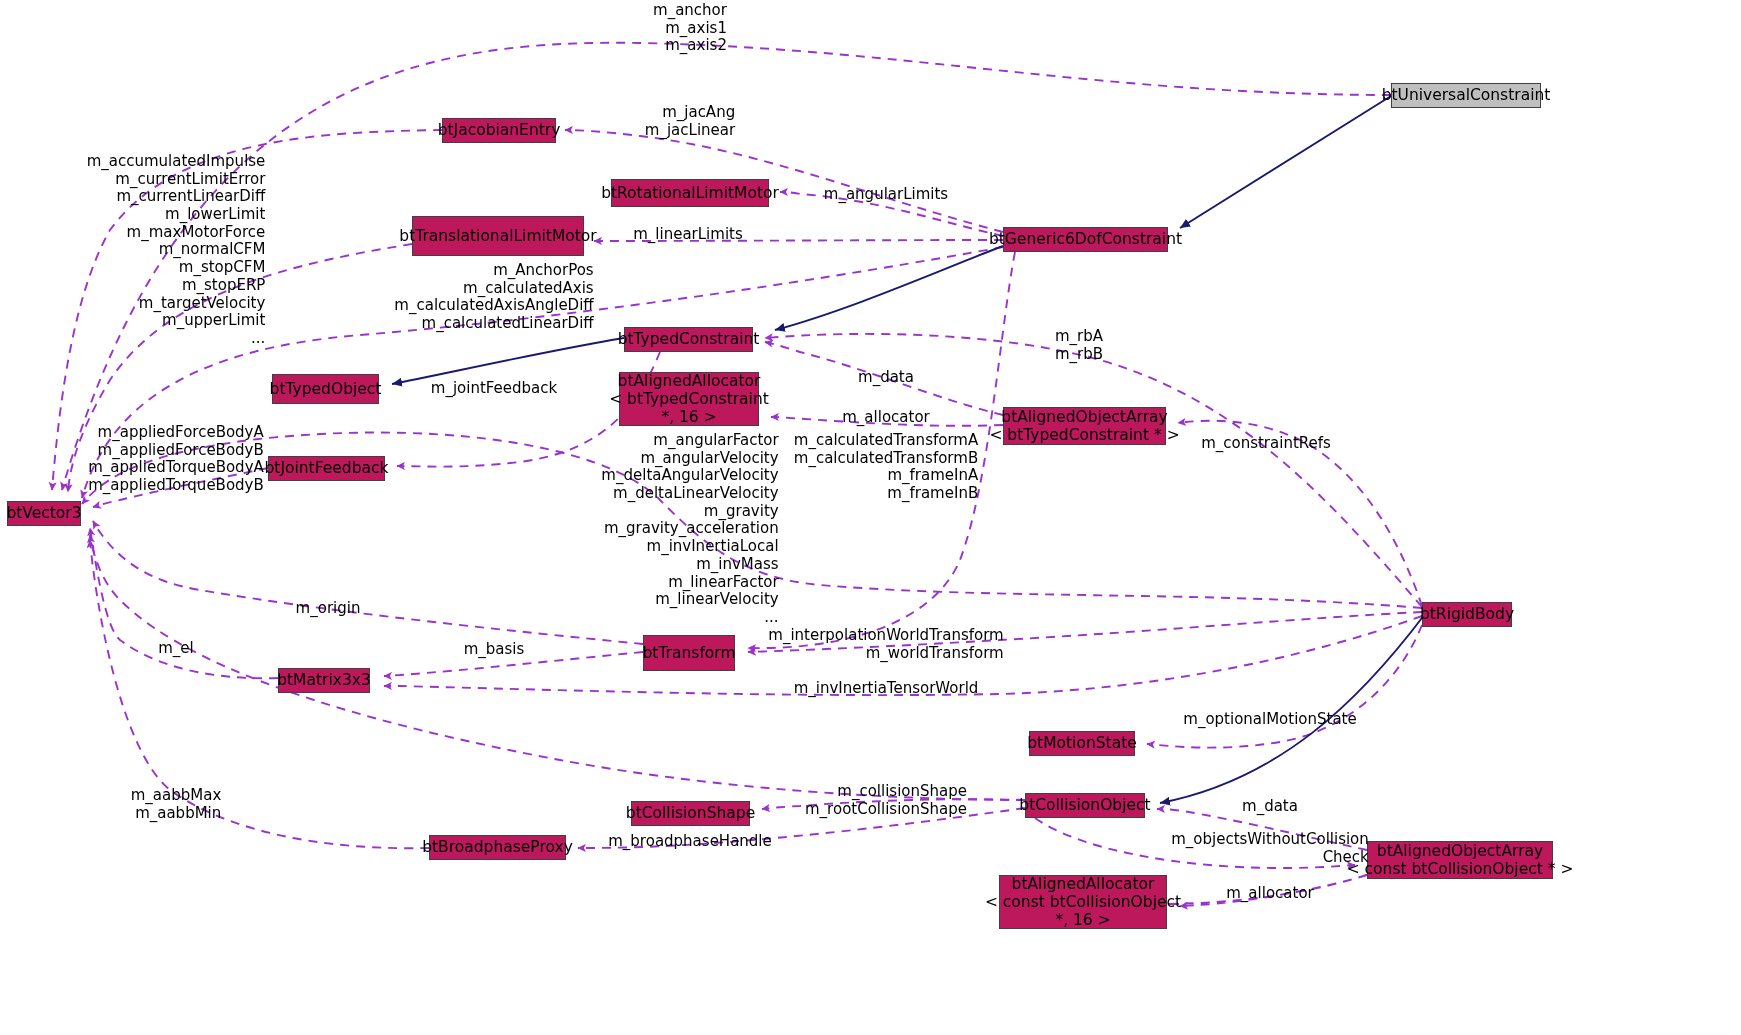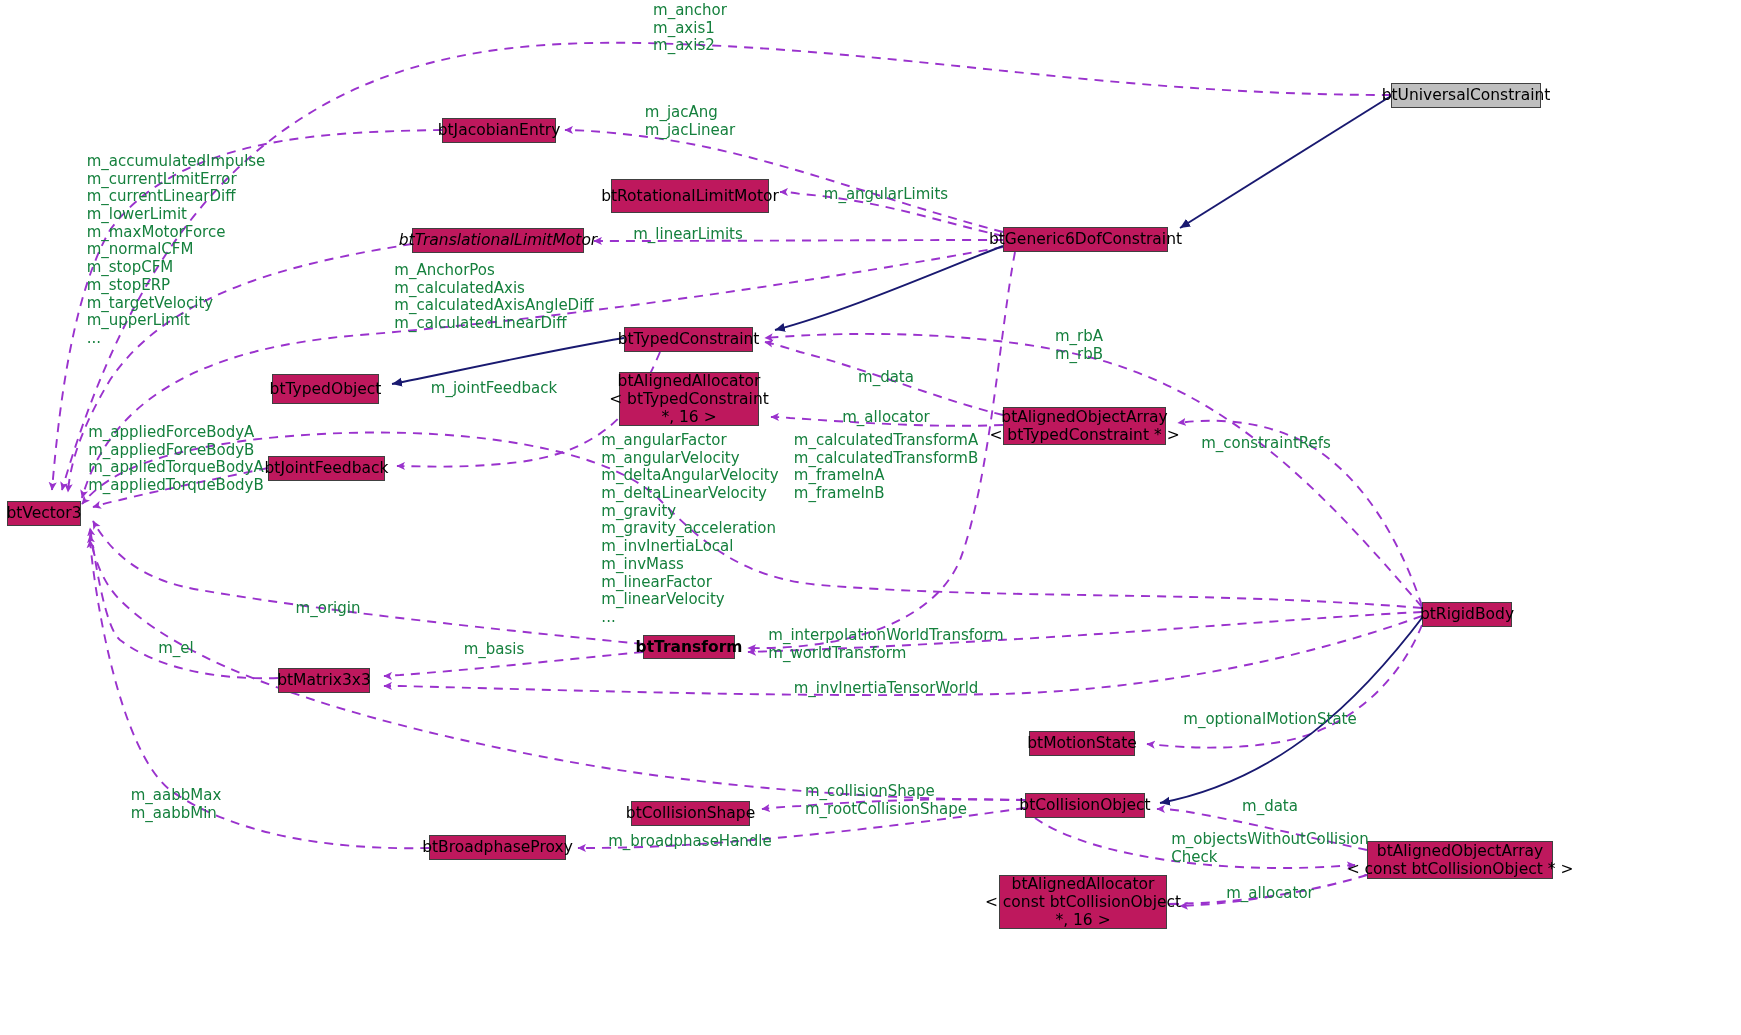--- a/index.html
+++ b/index.html
@@ -40,22 +40,22 @@
     white-space: pre;
     padding: 2px 6px;
   }
   .node.highlight {
     background: #bfbfbf;
   }
   .edge-label {
     position: absolute;
     font-size: 15px;
     line-height: 1.18;
-    color: #15803d;
-    text-align: left;
+    color: #000000;
+    text-align: right;
     white-space: pre;
     transform: translateX(-50%);
   }
 </style>
 </head>
 <body>
 
 <div id="diagram-root">
 
   <svg class="edge-layer" viewBox="0 0 1741 1035">
@@ -137,24 +137,24 @@
       <path d="M1425,614 C1360,700 1280,780 1160,803"></path>
     </g>
   </svg>
 
   <div class="node highlight" style="left:1391px; top:83px; width:150px; height:25px;">
     <span>btUniversalConstraint</span>
   </div>
   <div class="node" style="left:442px; top:118px; width:114px; height:25px;">
     <span>btJacobianEntry</span>
   </div>
-  <div class="node" style="left:611px; top:179px; width:158px; height:34px;">
+  <div class="node" style="left:611px; top:179px; width:158px; height:28px;">
     <span>btRotationalLimitMotor</span>
   </div>
-  <div class="node" style="left:412px; top:228px; width:172px; height:25px;font-style:italic;">
+  <div class="node" style="left:412px; top:216px; width:172px; height:40px;">
     <span>btTranslationalLimitMotor</span>
   </div>
   <div class="node" style="left:1003px; top:227px; width:165px; height:25px;">
     <span>btGeneric6DofConstraint</span>
   </div>
   <div class="node" style="left:624px; top:327px; width:129px; height:25px;">
     <span>btTypedConstraint</span>
   </div>
   <div class="node" style="left:272px; top:374px; width:107px; height:30px;">
     <span>btTypedObject</span>
@@ -170,21 +170,21 @@
   </div>
   <div class="node" style="left:268px; top:456px; width:117px; height:25px;">
     <span>btJointFeedback</span>
   </div>
   <div class="node" style="left:7px; top:501px; width:74px; height:25px;">
     <span>btVector3</span>
   </div>
   <div class="node" style="left:1422px; top:602px; width:90px; height:25px;">
     <span>btRigidBody</span>
   </div>
-  <div class="node" style="left:643px; top:635px; width:92px; height:24px;font-weight:bold;">
+  <div class="node" style="left:643px; top:635px; width:92px; height:36px;">
     <span>btTransform</span>
   </div>
   <div class="node" style="left:278px; top:668px; width:92px; height:25px;">
     <span>btMatrix3x3</span>
   </div>
   <div class="node" style="left:1029px; top:731px; width:106px; height:25px;">
     <span>btMotionState</span>
   </div>
   <div class="node" style="left:631px; top:801px; width:119px; height:25px;">
     <span>btCollisionShape</span>

